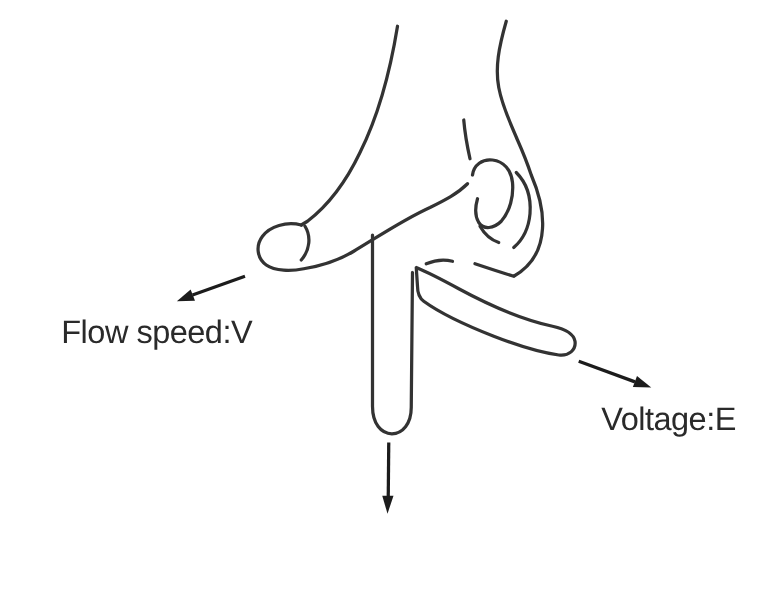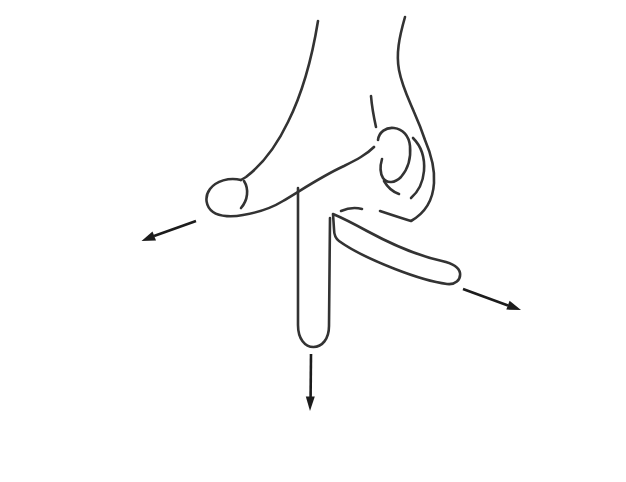--- a/index.html
+++ b/index.html
@@ -57,16 +57,18 @@
         <line class="arrow-shaft" x1="463" y1="289" x2="508" y2="305.5" stroke-width="2.6"></line>
         <polygon class="arrow-head" points="521,310 506.3,309.6 509.6,300.8"></polygon>
       </g>
       <g>
         <line class="arrow-shaft" x1="311" y1="354" x2="310.6" y2="397" stroke-width="2.6"></line>
         <polygon class="arrow-head" points="310,411 305.8,396.5 314.8,396.5"></polygon>
       </g>
     </g>
   </svg>
 
+  <div class="label label-flow">Flow speed:V</div>
 
+  <div class="label label-voltage">Voltage:E</div>
 
 
 </div>
 
 </body></html>

